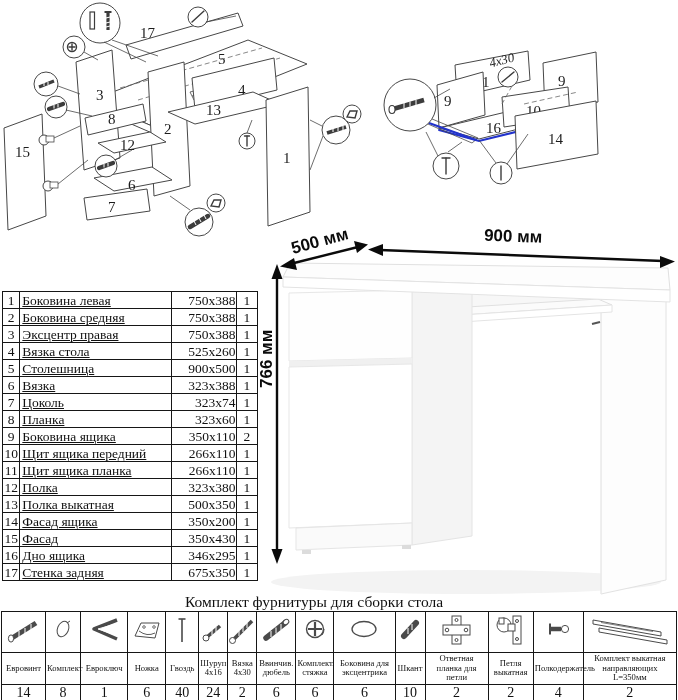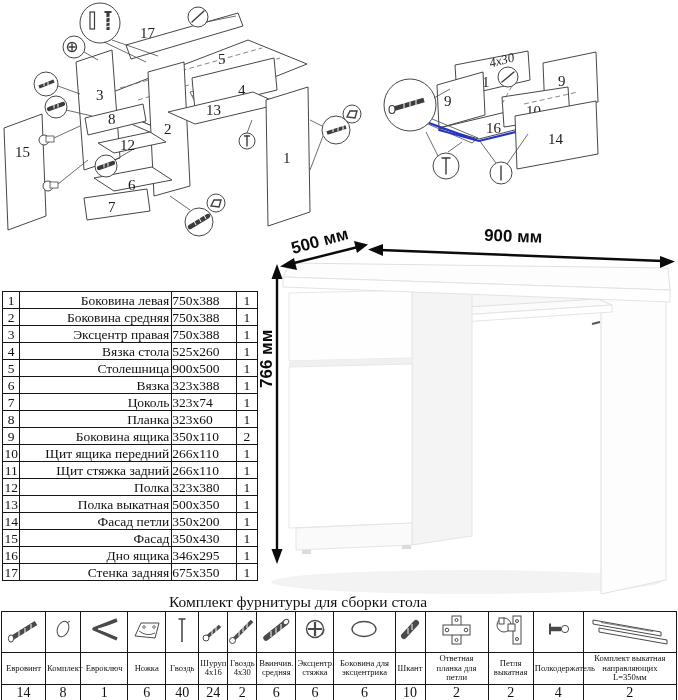--- a/index.html
+++ b/index.html
@@ -19,25 +19,25 @@
 
   #diagram-main{position:absolute;left:0;top:0;width:385px;height:258px;}
   #diagram-drawer{position:absolute;left:378px;top:42px;width:300px;height:165px;}
   #desk-photo{position:absolute;left:256px;top:220px;width:422px;height:380px;}
 
   #parts-block{position:absolute;left:2px;top:291px;}
   #parts-block table{border-collapse:collapse;table-layout:fixed;width:256px;}
   #parts-block td{border:1px solid #161616;height:16px;font-size:13.5px;
       line-height:15px;padding:0 2px;white-space:nowrap;overflow:hidden;}
   #parts-block td.cn{width:16px;text-align:center;padding:0;}
-  #parts-block td.cname{width:144px;text-align:right;}
-  #parts-block td.csize{width:62px;text-align:left;padding:0;}
+  #parts-block td.cname{width:144px;text-align:left;text-decoration:underline;}
+  #parts-block td.csize{width:62px;text-align:right;padding:0;}
   #parts-block td.cq{width:20px;text-align:center;padding:0;}
 
-  #hw-title{position:absolute;left:0;top:593px;width:596px;text-align:center;
+  #hw-title{position:absolute;left:16px;top:593px;width:596px;text-align:center;
       font-size:15.5px;}
   #hw-block{position:absolute;left:1px;top:611px;}
   #hw-block table{border-collapse:collapse;table-layout:fixed;width:676px;}
   #hw-block td{border:1px solid #161616;text-align:center;vertical-align:middle;padding:0;}
   #hw-block td.ic{height:40px;}
   #hw-block td.nm{height:27px;font-size:8.6px;line-height:1.12;padding:1px 1px;}
   #hw-block td.qt{height:16px;font-size:14px;line-height:15px;}
 </style>
 </head>
 <body>
@@ -335,39 +335,39 @@
           <td class="cq">2</td>
         </tr>
     <tr>
           <td class="cn">10</td>
           <td class="cname">Щит ящика передний</td>
           <td class="csize">266x110</td>
           <td class="cq">1</td>
         </tr>
     <tr>
           <td class="cn">11</td>
-          <td class="cname">Щит стяжка задний</td>
+          <td class="cname">Щит ящика планка</td>
           <td class="csize">266x110</td>
           <td class="cq">1</td>
         </tr>
     <tr>
           <td class="cn">12</td>
           <td class="cname">Полка</td>
           <td class="csize">323x380</td>
           <td class="cq">1</td>
         </tr>
     <tr>
           <td class="cn">13</td>
           <td class="cname">Полка выкатная</td>
           <td class="csize">500x350</td>
           <td class="cq">1</td>
         </tr>
     <tr>
           <td class="cn">14</td>
-          <td class="cname">Фасад петли</td>
+          <td class="cname">Фасад ящика</td>
           <td class="csize">350x200</td>
           <td class="cq">1</td>
         </tr>
     <tr>
           <td class="cn">15</td>
           <td class="cname">Фасад</td>
           <td class="csize">350x430</td>
           <td class="cq">1</td>
         </tr>
     <tr>
@@ -494,23 +494,23 @@
               <line x1="14" y1="10.5" x2="66" y2="19.5" stroke="#4a4a4a" stroke-width=".7"></line>
             </svg></td>
   </tr>
   <tr>
     <td class="nm">Евровинт</td>
     <td class="nm">Комплект</td>
     <td class="nm">Евроключ</td>
     <td class="nm">Ножка</td>
     <td class="nm">Гвоздь</td>
     <td class="nm">Шуруп 4x16</td>
-    <td class="nm">Гвоздь 4x30</td>
-    <td class="nm">Ввинчив. средняя</td>
-    <td class="nm">Эксцентр. стяжка</td>
+    <td class="nm">Вязка 4x30</td>
+    <td class="nm">Ввинчив. дюбель</td>
+    <td class="nm">Комплект. стяжка</td>
     <td class="nm">Боковина для эксцентрика</td>
     <td class="nm">Шкант</td>
     <td class="nm">Ответная планка для петли</td>
     <td class="nm">Петля выкатная</td>
     <td class="nm">Полкодержатель</td>
     <td class="nm">Комплект выкатная направляющих L=350мм</td>
   </tr>
   <tr>
     <td class="qt">14</td>
     <td class="qt">8</td>

